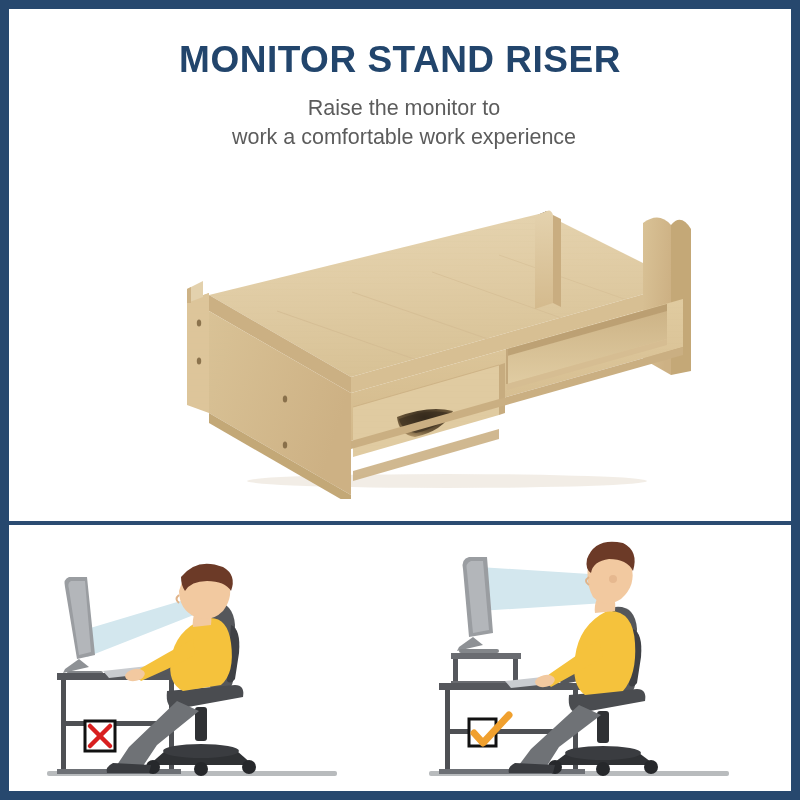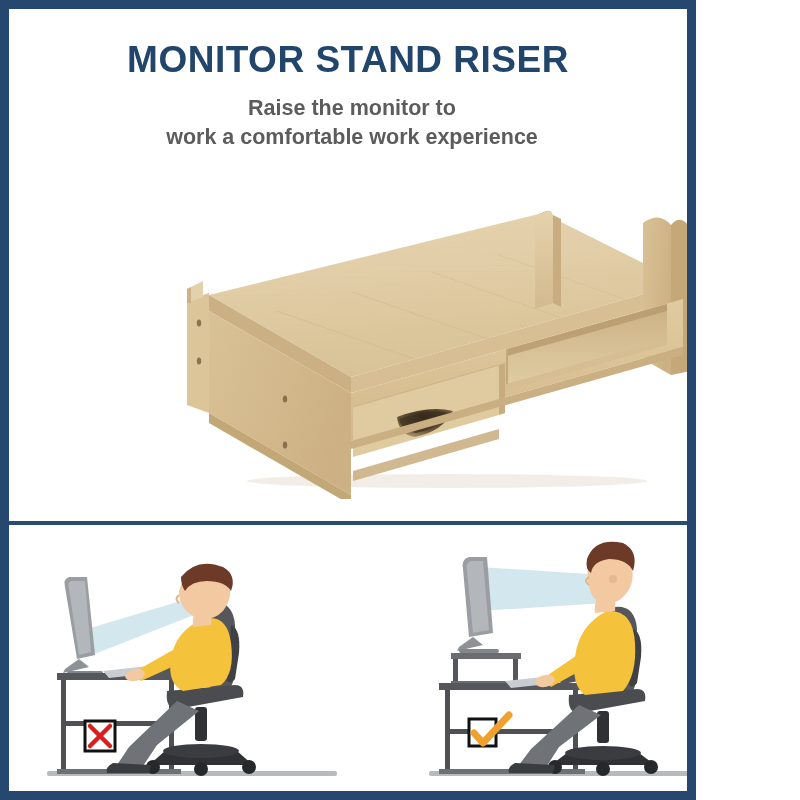--- a/index.html
+++ b/index.html
@@ -9,21 +9,21 @@
   }
   body {
     width: 800px;
     height: 800px;
     font-family: "Liberation Sans", sans-serif;
     overflow: hidden;
   }
 
   #poster {
     position: relative;
-    width: 696px;
+    width: 800px;
     height: 800px;
     box-sizing: border-box;
     background: #ffffff;
     border: 9px solid #27486e;
     overflow: hidden;
   }
 
   
   .header {
     position: absolute;
@@ -35,21 +35,21 @@
     font-size: 37px;
     font-weight: bold;
     color: #22456c;
     letter-spacing: 0.5px;
     line-height: 1.05;
     margin: 0;
   }
   .subtitle {
     margin: 14px 0 0 8px;
     font-size: 21.5px;
-    font-weight: bold;
+    font-weight: normal;
     color: #5c5c5c;
     line-height: 1.35;
   }
   .subtitle span { display: block; }
 
   
   .divider {
     position: absolute;
     left: 0;
     right: 0;

